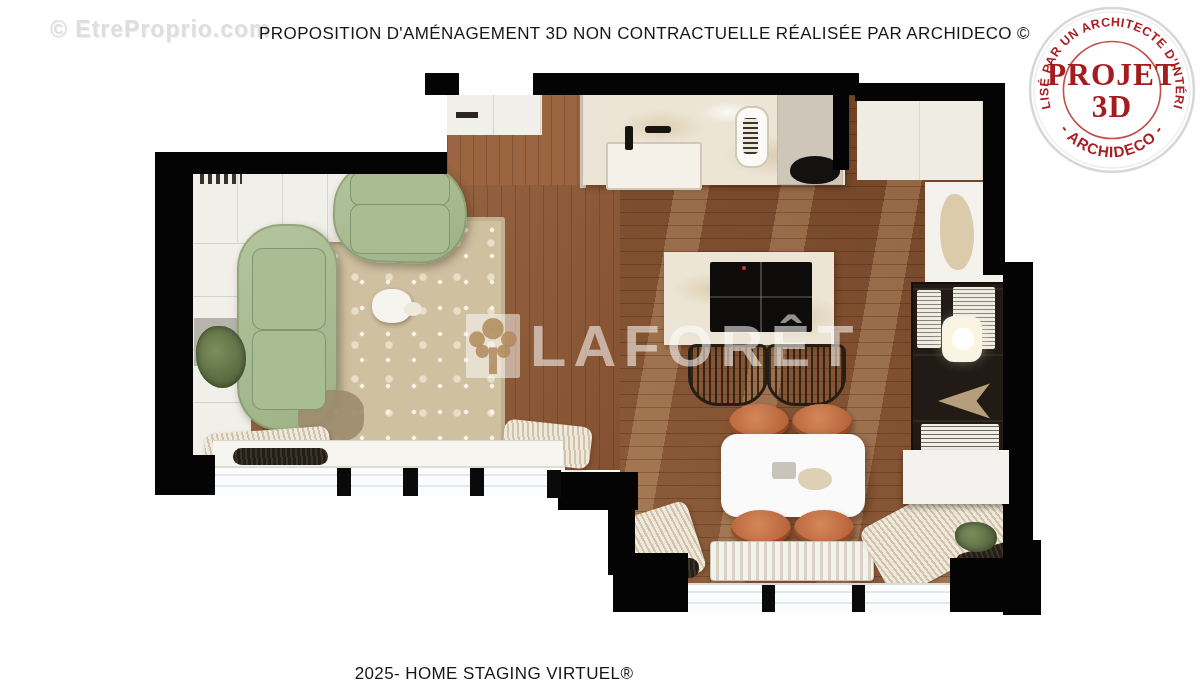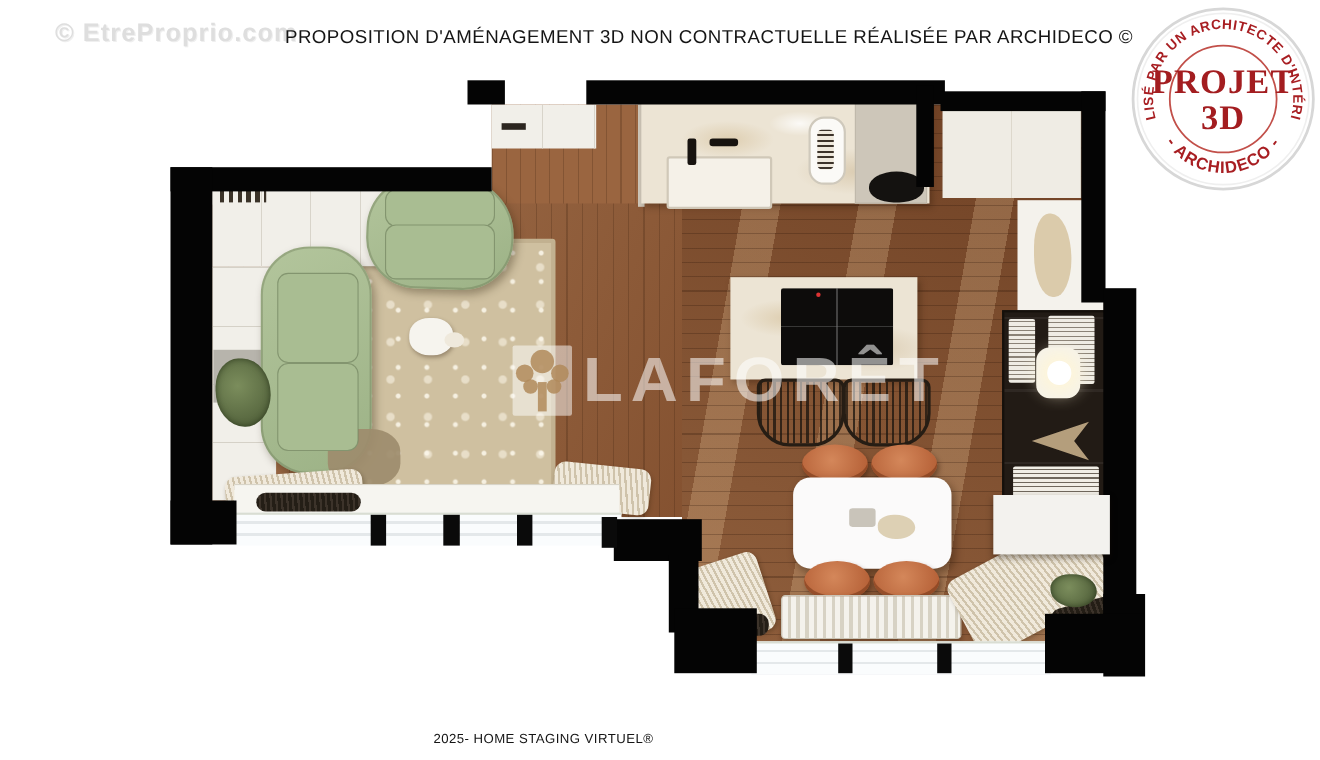--- a/index.html
+++ b/index.html
@@ -5,21 +5,21 @@
   html,body{margin:0;padding:0;}
   body{width:1200px;height:691px;position:relative;background:#ffffff;overflow:hidden;
        font-family:"Liberation Sans", sans-serif;}
   .abs{position:absolute;}
 
   
   .ep-watermark{left:50px;top:16px;font-size:23px;font-weight:600;color:#dedede;
     letter-spacing:1px;text-shadow:1px 1px 0 #efefef;z-index:10;}
   .title{left:0;top:24px;width:1030px;text-align:right;font-size:17px;color:#151515;
     letter-spacing:.4px;z-index:10;}
-  .footer{left:0;top:664px;width:988px;text-align:center;font-size:12px;color:#151515;
+  .footer{left:0;top:664px;width:988px;text-align:center;font-size:17px;color:#151515;
     letter-spacing:.4px;z-index:10;}
 
   
   .stamp{left:1026px;top:4px;width:172px;height:172px;z-index:11;}
 
   
   .wall{background:#040404;z-index:6;}
   .post{background:#0a0a0a;z-index:7;}
   .wood-a{background-color:#8e5a38;
     background-image:repeating-linear-gradient(90deg, rgba(50,25,8,.22) 0 1px, transparent 1px 14px),

